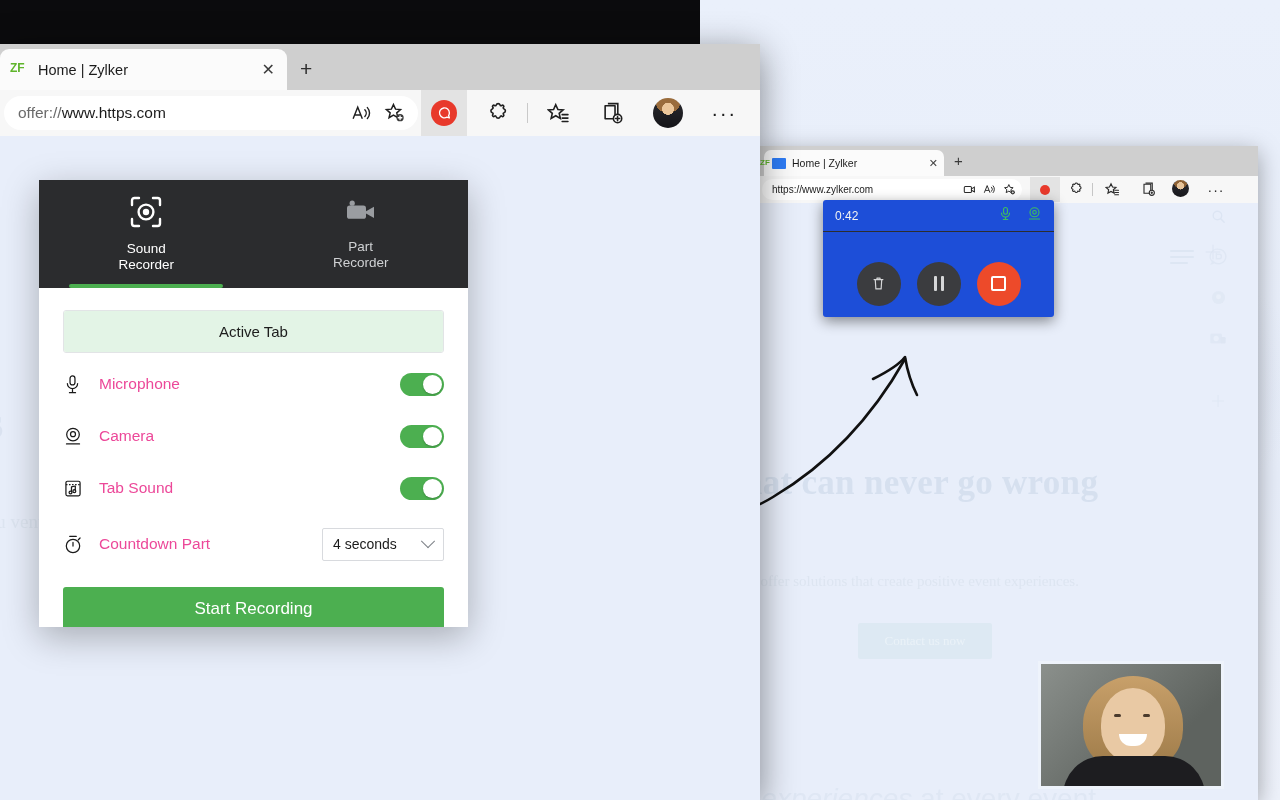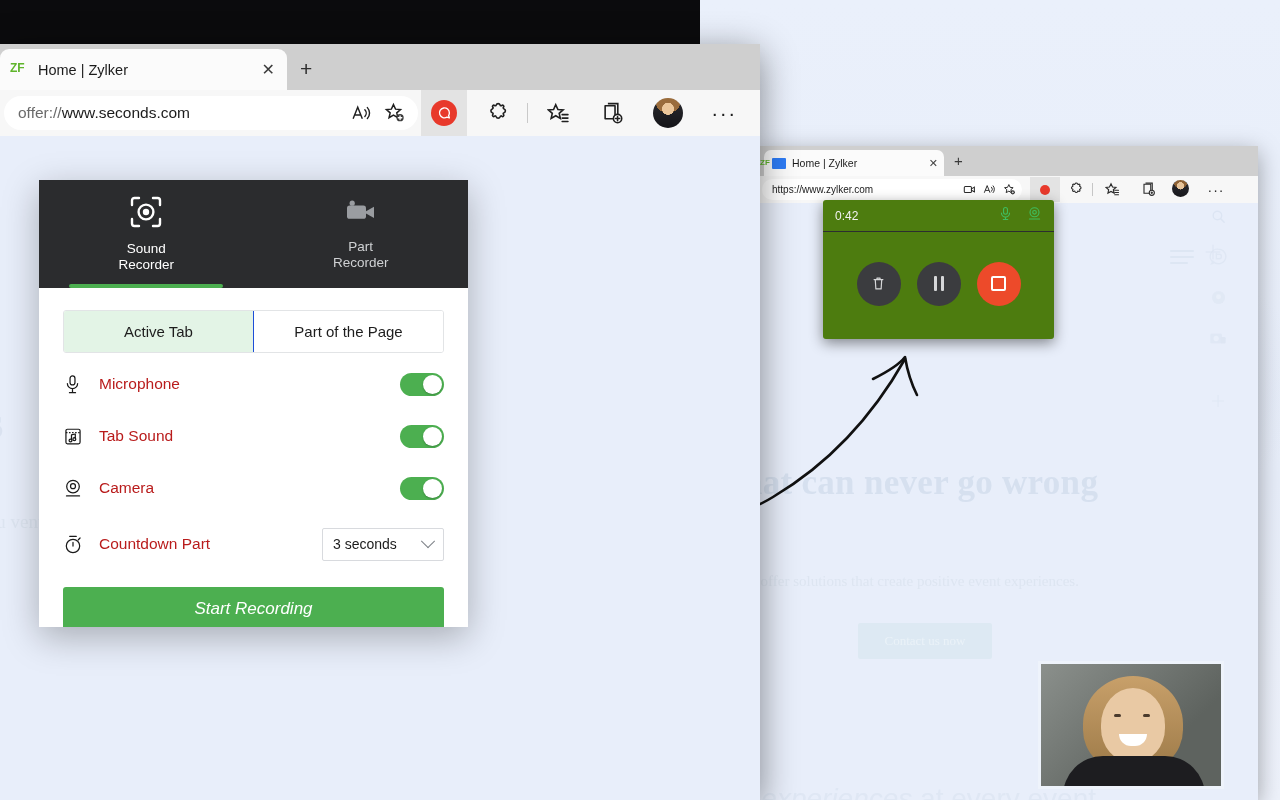--- a/index.html
+++ b/index.html
@@ -107,22 +107,22 @@
       radial-gradient(circle at 50% 34%, #e7c49a 0 26%, rgba(0,0,0,0) 27%),
       radial-gradient(ellipse 60% 40% at 50% 24%, #8d6134 0 60%, rgba(0,0,0,0) 61%),
       linear-gradient(#2d2d33,#17171b);
   }
   .sw-content{
     position:absolute;left:0;top:57px;width:100%;bottom:0;background:#e8eefa;overflow:hidden;
   }
 
   
   .recbar{
-    position:absolute;left:823px;top:200px;width:231px;height:139px;
-    background:#4d7c0f;border-radius:3px;box-shadow:0 4px 14px rgba(0,0,0,.45);
+    position:absolute;left:823px;top:200px;width:231px;height:117px;
+    background:#1d4ed8;border-radius:3px;box-shadow:0 4px 14px rgba(0,0,0,.45);
     overflow:hidden;
   }
   .recbar-top{
     height:32px;display:flex;align-items:center;justify-content:space-between;
     padding:0 12px;box-sizing:border-box;border-bottom:1px solid #2c2d30;
   }
   .rec-time{color:#f2f2f2;font-size:12px;}
   .rec-top-icons{display:flex;gap:14px;align-items:center;}
   .recbar-body{height:103px;display:flex;align-items:center;justify-content:center;gap:16px;}
   .rb-btn{
@@ -218,39 +218,39 @@
   .seg{display:flex;border:1px solid #e2e4e6;border-radius:3px;overflow:hidden;height:41px;}
   .seg-item{
     flex:1;display:flex;align-items:center;justify-content:center;
     font-size:15px;color:#1d1d1d;background:#fff;cursor:default;
   }
   .seg-item.active{background:#e3f4e6;}
   .seg-item + .seg-item{border-left:1px solid #1d4ed8;}
 
   .opt{display:flex;align-items:center;height:42px;margin-top:10px;}
   .opt .oic{width:36px;display:flex;align-items:center;color:#1a1a1a;}
-  .opt .olbl{font-size:15.5px;color:#b91c1c;flex:1;}
+  .opt .olbl{font-size:15.5px;color:#ec4899;flex:1;}
   .tgl{
     width:44px;height:23px;border-radius:12px;background:#4caf50;position:relative;flex:0 0 auto;cursor:default;
   }
   .tgl::after{
     content:"";position:absolute;right:2px;top:2px;width:19px;height:19px;border-radius:50%;
     background:#fff;box-shadow:0 1px 2px rgba(0,0,0,.22);
   }
   .sel{
     width:122px;height:33px;border:1px solid #d8dade;border-radius:2px;background:#fff;
     display:flex;align-items:center;justify-content:space-between;padding:0 10px;
     box-sizing:border-box;font-size:14px;color:#1b1b1b;cursor:default;
   }
   .chev{width:9px;height:9px;border-right:1.6px solid #7d8187;border-bottom:1.6px solid #7d8187;
         transform:rotate(45deg) translate(-2px,-2px);}
   .start-btn{
     margin-top:22px;width:100%;height:44px;background:#4caf50;border:none;border-radius:3px;
     color:#fff;font-size:17px;font-family:"Liberation Sans",sans-serif;cursor:default;
-    display:flex;align-items:center;justify-content:center;font-style:italic;
+    display:flex;align-items:center;justify-content:center;
   }
 
   .arrow{position:absolute;left:455px;top:335px;width:480px;height:270px;pointer-events:none;}
 </style>
 </head>
 <body>
 
 <div class="root">
 
   <div class="page-bg" style="left:700px;top:0;width:580px;height:800px;">
@@ -493,21 +493,21 @@
         <span class="mw-zf">ZF</span>
         <span class="mw-tab-title">Home | Zylker</span>
         <span class="mw-tab-close">✕</span>
       </div>
       <div class="mw-newtab">+</div>
     </div>
 
     <div class="mw-toolbar">
       <div class="mw-omni">
         <span class="mw-url">
-          <span class="dim">offer://</span><span>www.seconds.com</span>
+          <span class="dim">offer://</span><span>www.https.com</span>
         </span>
         <span style="display:flex;align-items:center;">
           <svg width="21" height="21" viewBox="0 0 20 20" fill="none" stroke="#1f1f1f" stroke-width="1.35">
               <path d="M2 15L6.4 4 10.8 15M3.6 11.4h5.6"></path>
               <path d="M13.2 6.4a4.6 4.6 0 0 1 0 6.4M15.6 4.4a7.6 7.6 0 0 1 0 10.4" stroke-linecap="round"></path>
             </svg>
         </span>
         <span style="display:flex;align-items:center;padding-right:2px;">
           <svg width="22" height="22" viewBox="0 0 20 20" fill="none" stroke="#1f1f1f" stroke-width="1.35">
               <path d="M8.6 2.4l1.9 4.1 4.5.4-3.4 3 1 4.4-4-2.3-4 2.3 1-4.4-3.4-3 4.5-.4z"></path>
@@ -590,70 +590,69 @@
             <span>Recorder</span>
           </span>
         </div>
 
       </div>
 
       <div class="ext-body">
 
         <div class="seg">
           <div class="seg-item active">Active Tab</div>
-          <div class="seg-item">Part of the Page</div>
         </div>
 
         <div class="opt">
           <span class="oic">
             <svg width="19" height="21" viewBox="0 0 20 22" fill="none" stroke="#1a1a1a" stroke-width="1.3">
                 <rect x="7.4" y="2" width="5.2" height="9.4" rx="2.6"></rect>
                 <path d="M4.6 10a5.4 5.4 0 0 0 10.8 0M10 15.4v4.2M6.8 19.6h6.4" stroke-linecap="round"></path>
               </svg>
           </span>
           <span class="olbl">Microphone</span>
+          <span class="tgl"></span>
+        </div>
+
+        <div class="opt">
+          <span class="oic">
+            <svg width="20" height="21" viewBox="0 0 20 22" fill="none" stroke="#1a1a1a" stroke-width="1.3">
+                <circle cx="10" cy="9" r="6.6"></circle>
+                <circle cx="10" cy="8.6" r="2.6"></circle>
+                <path d="M3.2 18.8h13.6" stroke-linecap="round"></path>
+              </svg>
+          </span>
+          <span class="olbl">Camera</span>
           <span class="tgl"></span>
         </div>
 
         <div class="opt">
           <span class="oic">
             <svg width="20" height="21" viewBox="0 0 20 22" fill="none" stroke="#1a1a1a" stroke-width="1.3">
               <rect x="2.6" y="3.4" width="14.8" height="15.2" rx="1.6"></rect>
               <path d="M2.6 7h14.8" stroke-dasharray="1.6 1.6"></path>
               <path d="M8.4 15V9.4l4-1v5.2" stroke-linejoin="round"></path>
               <circle cx="7.4" cy="15.2" r="1.5"></circle>
                 <circle cx="11.4" cy="13.8" r="1.5"></circle>
             </svg>
           </span>
           <span class="olbl">Tab Sound</span>
           <span class="tgl"></span>
         </div>
 
-        <div class="opt">
-          <span class="oic">
-            <svg width="20" height="21" viewBox="0 0 20 22" fill="none" stroke="#1a1a1a" stroke-width="1.3">
-                <circle cx="10" cy="9" r="6.6"></circle>
-                <circle cx="10" cy="8.6" r="2.6"></circle>
-                <path d="M3.2 18.8h13.6" stroke-linecap="round"></path>
-              </svg>
-          </span>
-          <span class="olbl">Camera</span>
-          <span class="tgl"></span>
-        </div>
-
         <div class="opt" style="margin-top:14px;">
           <span class="oic">
             <svg width="20" height="21" viewBox="0 0 20 22" fill="none" stroke="#1a1a1a" stroke-width="1.3">
                 <circle cx="10" cy="12.6" r="7"></circle>
                 <path d="M10 12.6V8.8M6.6 2.6h6.8M15.6 6l1.8-1.8" stroke-linecap="round"></path>
               </svg>
           </span>
           <span class="olbl">Countdown Part</span>
           <span class="sel">
-            <span>3 seconds</span>
+            <span>4 seconds</span>
             <span class="chev"></span>
           </span>
         </div>
 
         <button class="start-btn">Start Recording</button>
       </div>
     </div>
   </div>
 
 </div>

